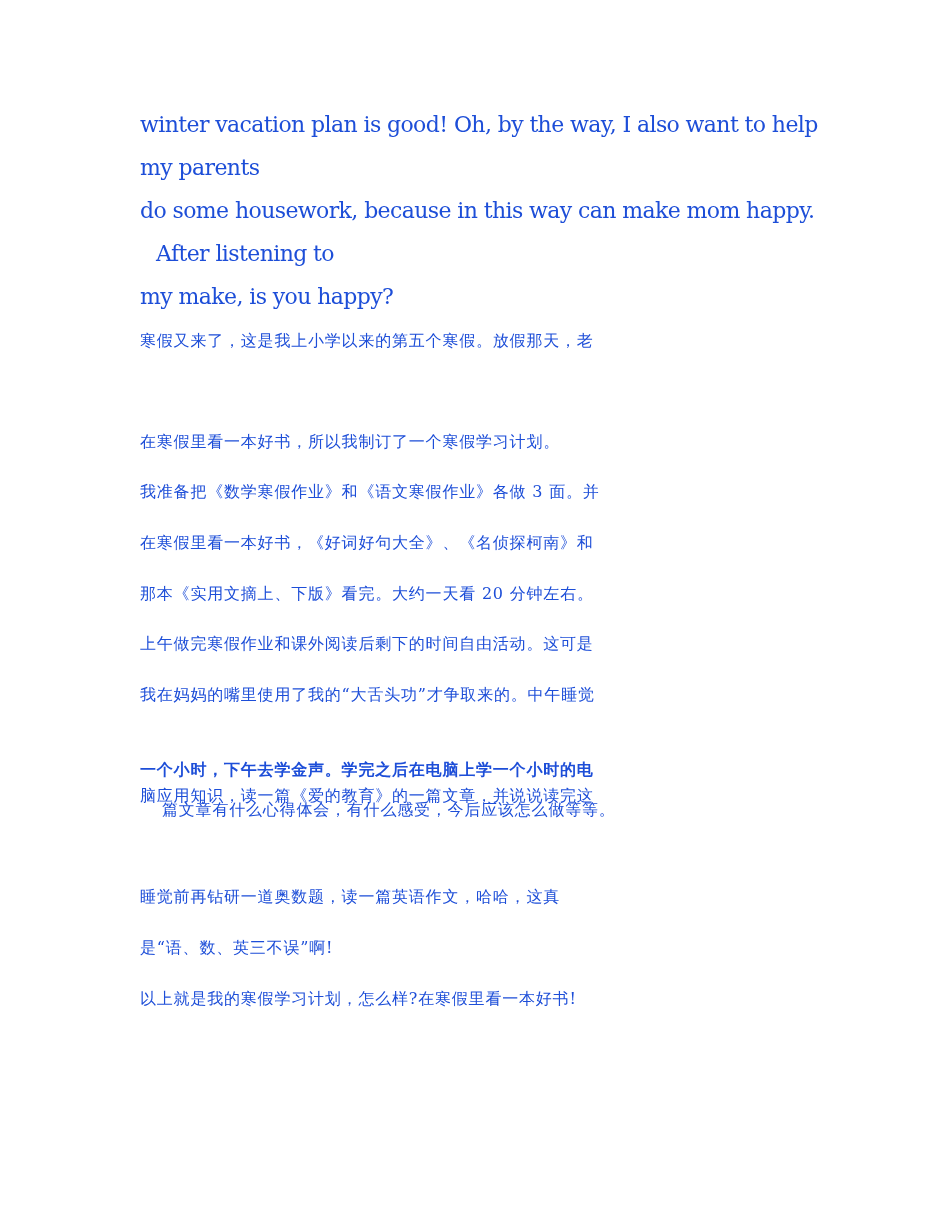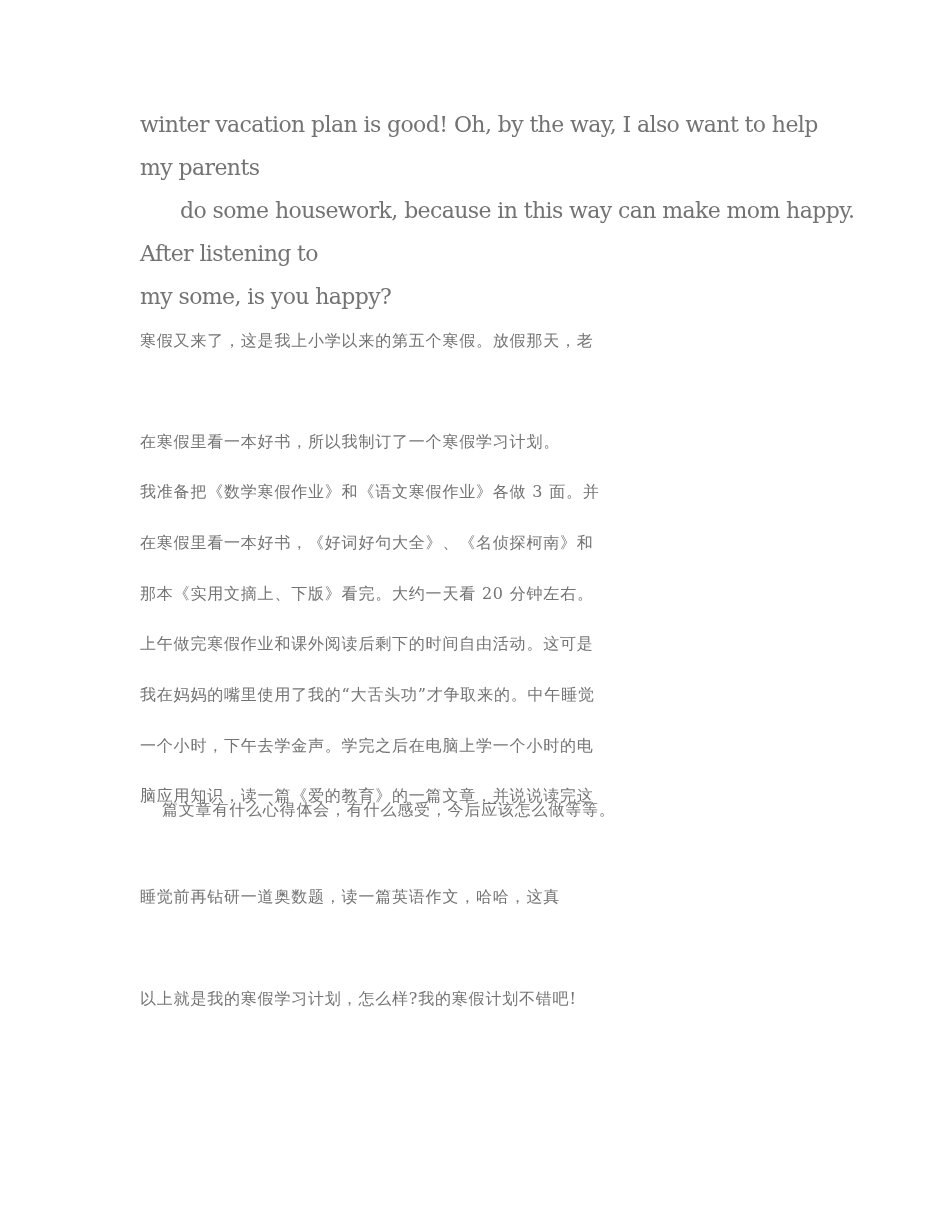--- a/index.html
+++ b/index.html
@@ -17,21 +17,21 @@
       position: absolute;
       left: 0;
       top: 0;
       width: 950px;
       height: 1229px;
       background: #ffffff;
     }
     .line {
       position: absolute;
       left: 140px;
-      color: #737373;
+      color: #1d4ed8;
       white-space: nowrap;
     }
     .en {
       font-family: "DejaVu Serif", "Liberation Serif", serif;
       font-size: 22px;
       letter-spacing: -0.6px;
       transform-origin: left top;
     }
     .zh {
       font-family: "DejaVu Serif", "Liberation Serif", serif;
@@ -39,29 +39,30 @@
       letter-spacing: 0.8px;
       text-align: right;
     }
   </style>
 </head>
 <body>
 
 <div class="page">
   <div class="line en" style="top:112px;">winter vacation plan is good! Oh, by the way, I also want to help</div>
   <div class="line en" style="top:155px;">my parents</div>
-  <div class="line en" style="top:198px;margin-left:40px;">do some housework, because in this way can make mom happy.</div>
-  <div class="line en" style="top:241px;">After listening to</div>
-  <div class="line en" style="top:284px;">my some, is you happy?</div>
+  <div class="line en" style="top:198px;">do some housework, because in this way can make mom happy.</div>
+  <div class="line en" style="top:241px;margin-left:16px;">After listening to</div>
+  <div class="line en" style="top:284px;">my make, is you happy?</div>
 
   <div class="line zh" style="top:331px;">寒假又来了，这是我上小学以来的第五个寒假。放假那天，老</div>
   <div class="line zh" style="top:432px;">在寒假里看一本好书，所以我制订了一个寒假学习计划。</div>
   <div class="line zh" style="top:482px;">我准备把《数学寒假作业》和《语文寒假作业》各做 3 面。并</div>
   <div class="line zh" style="top:533px;">在寒假里看一本好书，《好词好句大全》、《名侦探柯南》和</div>
   <div class="line zh" style="top:584px;">那本《实用文摘上、下版》看完。大约一天看 20 分钟左右。</div>
   <div class="line zh" style="top:634px;">上午做完寒假作业和课外阅读后剩下的时间自由活动。这可是</div>
   <div class="line zh" style="top:685px;">我在妈妈的嘴里使用了我的“大舌头功”才争取来的。中午睡觉</div>
-  <div class="line zh" style="top:736px;">一个小时，下午去学金声。学完之后在电脑上学一个小时的电</div>
+  <div class="line zh" style="top:760px;font-weight:bold;">一个小时，下午去学金声。学完之后在电脑上学一个小时的电</div>
   <div class="line zh" style="top:786px;">脑应用知识，读一篇《爱的教育》的一篇文章，并说说读完这</div>
   <div class="line zh" style="top:800px;margin-left:22px;">篇文章有什么心得体会，有什么感受，今后应该怎么做等等。</div>
   <div class="line zh" style="top:887px;">睡觉前再钻研一道奥数题，读一篇英语作文，哈哈，这真</div>
-  <div class="line zh" style="top:989px;">以上就是我的寒假学习计划，怎么样?我的寒假计划不错吧!</div>
+  <div class="line zh" style="top:938px;">是“语、数、英三不误”啊!</div>
+  <div class="line zh" style="top:989px;">以上就是我的寒假学习计划，怎么样?在寒假里看一本好书!</div>
 </div>
 
 </body></html>

